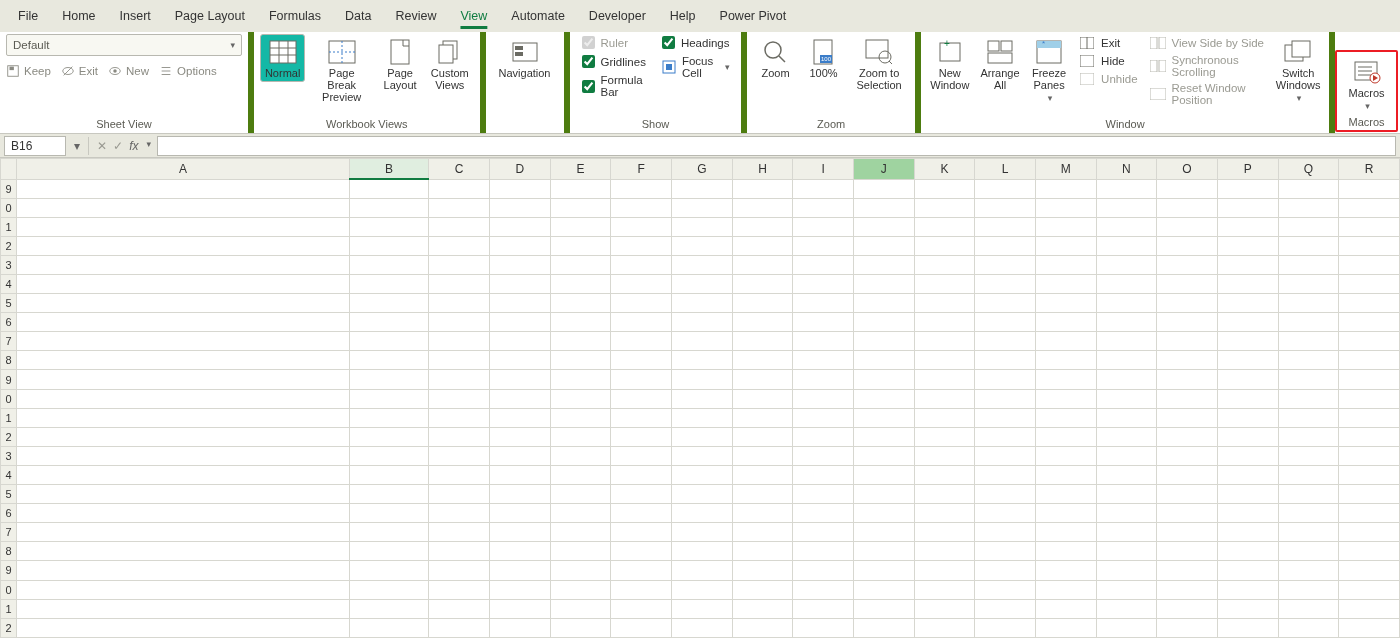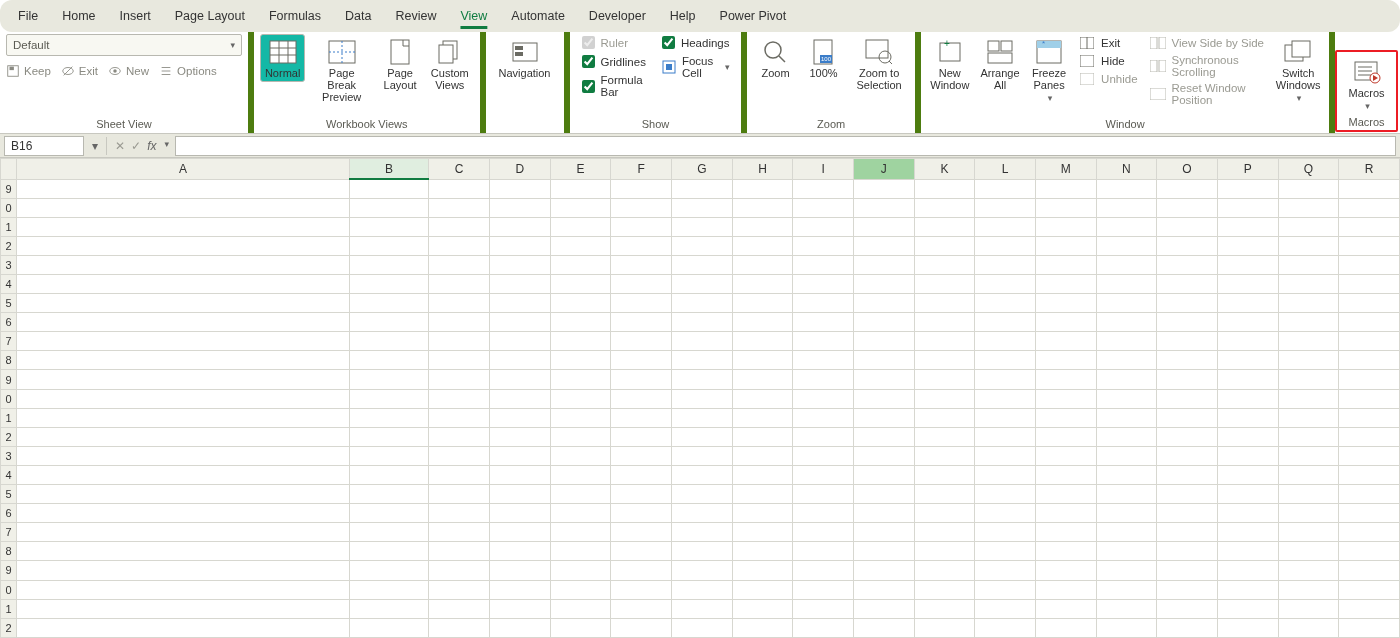--- a/index.html
+++ b/index.html
@@ -1,18 +1,18 @@
 <!DOCTYPE html>
 <html><head>
 <meta charset="utf-8">
 <style>
 * { box-sizing: border-box; margin: 0; padding: 0; font-family: "Segoe UI", Arial, sans-serif; }
 body { background: #fff; width: 1400px; height: 638px; overflow: hidden; font-size: 12px; color: #333; }
 
-.tabs { display: flex; align-items: center; height: 32px; background: #e8e8de; padding: 0 6px; gap: 0; border-radius: 12px; }
+.tabs { display: flex; align-items: center; height: 32px; background: #e8e8de; padding: 0 6px; gap: 0; }
 .tab { padding: 0 12px; height: 32px; line-height: 32px; font-size: 12.5px; color: #333; cursor: pointer; }
 .tab.active { font-weight: 400; text-decoration: underline; text-decoration-color: #107c41; text-decoration-thickness: 3px; text-underline-offset: 6px; color:#107c41; }
 
 .ribbon { display: flex; align-items: stretch; height: 102px; background: #fff; border-bottom: 1px solid #c8c8c0; }
 .rgroup { display: flex; flex-direction: column; padding: 2px 6px 0 6px; border-right: 6px solid #4d7c0f; }
 .rgroup.last { border-right: none; margin-top: 16px; }
 .rbody { display: flex; align-items: flex-start; flex: 1; gap: 4px; }
 .rlabel { text-align: center; font-size: 11px; color: #5a5a52; padding: 2px 0 3px; }
 
 
@@ -40,21 +40,21 @@
 .smicon { width:16px; height:14px; display:inline-flex; align-items:center; justify-content:center; }
 
 .dd { font-size:9px; color:#666; padding-left:2px; }
 
 
 .macros-wrap { border:2px solid #ec1c24; border-radius:2px; display:flex; flex-direction:column; padding:2px 4px 0 4px; margin:2px 4px 2px 0;}
 .macros-wrap .rlabel{ padding:2px 0 2px; }
 
 
 .fbar { display:flex; align-items:center; height:24px; background:#e8e8de; border-bottom:1px solid #c8c8c0; }
-.namebox { width:80px; height:20px; background:#fff; border:1px solid #b8b8b0; margin:0 4px; display:flex; align-items:center; padding:0 6px; font-size:12px; }
+.namebox { width:62px; height:20px; background:#fff; border:1px solid #b8b8b0; margin:0 4px; display:flex; align-items:center; padding:0 6px; font-size:12px; }
 .ndrop { width:14px; text-align:center; color:#666;}
 .fx-sep { width:1px; height:18px; background:#c8c8c0; margin:0 4px;}
 .fx-btns { display:flex; gap:6px; color:#9a9a92; padding:0 4px;}
 .fx-label{ font-style:italic; color:#666;}
 .fx-input { flex:1; height:20px; background:#fff; border:1px solid #b8b8b0; margin:0 4px 0 2px; }
 
 
 .gridwrap { display:flex; height:calc(638px - 32px - 102px - 24px); overflow:hidden; background:#fff;}
 table.grid { border-collapse:collapse; table-layout:fixed; }
 .grid th, .grid td { border:1px solid #d7d7d0; font-weight:400; font-size:12px; text-align:center; color:#333; }

